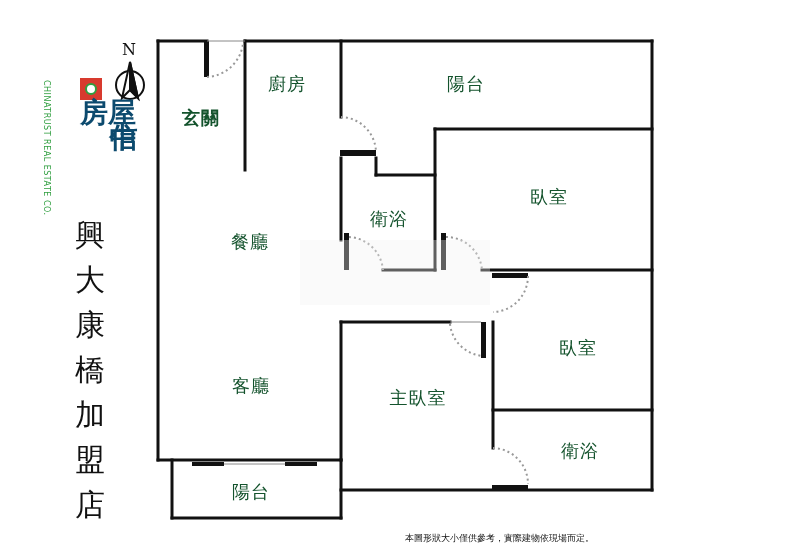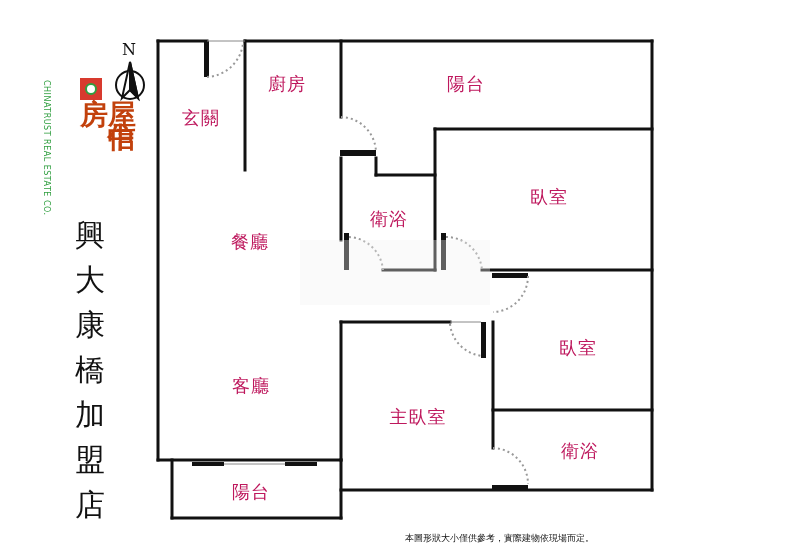--- a/index.html
+++ b/index.html
@@ -1,22 +1,22 @@
 <!DOCTYPE html>
 <html><head>
 <meta charset="utf-8">
 <style>
   html, body { margin:0; padding:0; background:#ffffff; }
   body { width:800px; height:553px; position:relative; overflow:hidden; font-family:"DejaVu Sans", sans-serif; }
   svg.plan { position:absolute; left:0; top:0; width:800px; height:553px; }
-  .room-label { position:absolute; font-size:18px; color:#be185d; white-space:nowrap; transform:translate(-50%,-50%); letter-spacing:1px; }
+  .room-label { position:absolute; font-size:18px; color:#14532d; white-space:nowrap; transform:translate(-50%,-50%); letter-spacing:1px; }
   .store-name { position:absolute; left:70px; top:212px; width:40px; display:flex; flex-direction:column; align-items:center; }
   .store-name span { font-family:"DejaVu Serif", serif; font-size:30px; color:#111; line-height:45px; height:45px; }
   .logo-cn { position:absolute; left:82px; top:100px; display:flex; flex-direction:column; }
-  .logo-cn .big { font-size:28px; font-weight:bold; color:#c2410c; line-height:30px; }
+  .logo-cn .big { font-size:28px; font-weight:bold; color:#0c4a6e; line-height:30px;font-family:Liberation Mono, monospace; }
   .logo-en { position:absolute; left:42px; top:80px; transform-origin:left top; transform:rotate(90deg) translateY(-100%); font-size:8px; color:#2f9e3f; white-space:nowrap; letter-spacing:0.5px; }
   .logo-mark { position:absolute; left:80px; top:78px; width:22px; height:22px; background:#d83a2e; display:flex; align-items:center; justify-content:center; }
   .logo-mark .inner { width:12px; height:12px; border-radius:50%; background:#fff; border:2px solid #2f9e3f; box-sizing:border-box; }
   .compass-n { position:absolute; left:122px; top:40px; font-family:"DejaVu Serif", serif; font-size:16px; color:#111; }
   .disclaimer { position:absolute; left:405px; top:532px; font-size:9px; color:#111; white-space:nowrap; }
   .watermark { position:absolute; left:300px; top:240px; width:190px; height:65px; background:rgba(240,240,240,0.35); }
 </style>
 </head>
 <body>
 
@@ -110,25 +110,25 @@
 <div class="store-name">
   <span>興</span>
   <span>大</span>
   <span>康</span>
   <span>橋</span>
   <span>加</span>
   <span>盟</span>
   <span>店</span>
 </div>
 
-<div class="room-label" style="left:201px; top:118px;">玄關</div>
+<div class="room-label" style="left:201px; top:118px;font-weight:bold;">玄關</div>
 <div class="room-label" style="left:287px; top:84px;">廚房</div>
 <div class="room-label" style="left:466px; top:84px;">陽台</div>
 <div class="room-label" style="left:389px; top:219px;">衛浴</div>
 <div class="room-label" style="left:549px; top:197px;">臥室</div>
 <div class="room-label" style="left:250px; top:242px;font-family:Liberation Serif, serif;">餐廳</div>
 <div class="room-label" style="left:578px; top:348px;">臥室</div>
 <div class="room-label" style="left:251px; top:386px;">客廳</div>
-<div class="room-label" style="left:418px; top:417px;text-align:right;">主臥室</div>
+<div class="room-label" style="left:418px; top:398px;text-align:right;">主臥室</div>
 <div class="room-label" style="left:580px; top:451px;">衛浴</div>
 <div class="room-label" style="left:251px; top:492px;">陽台</div>
 
 <div class="disclaimer">本圖形狀大小僅供參考，實際建物依現場而定。</div>
 
 </body></html>

